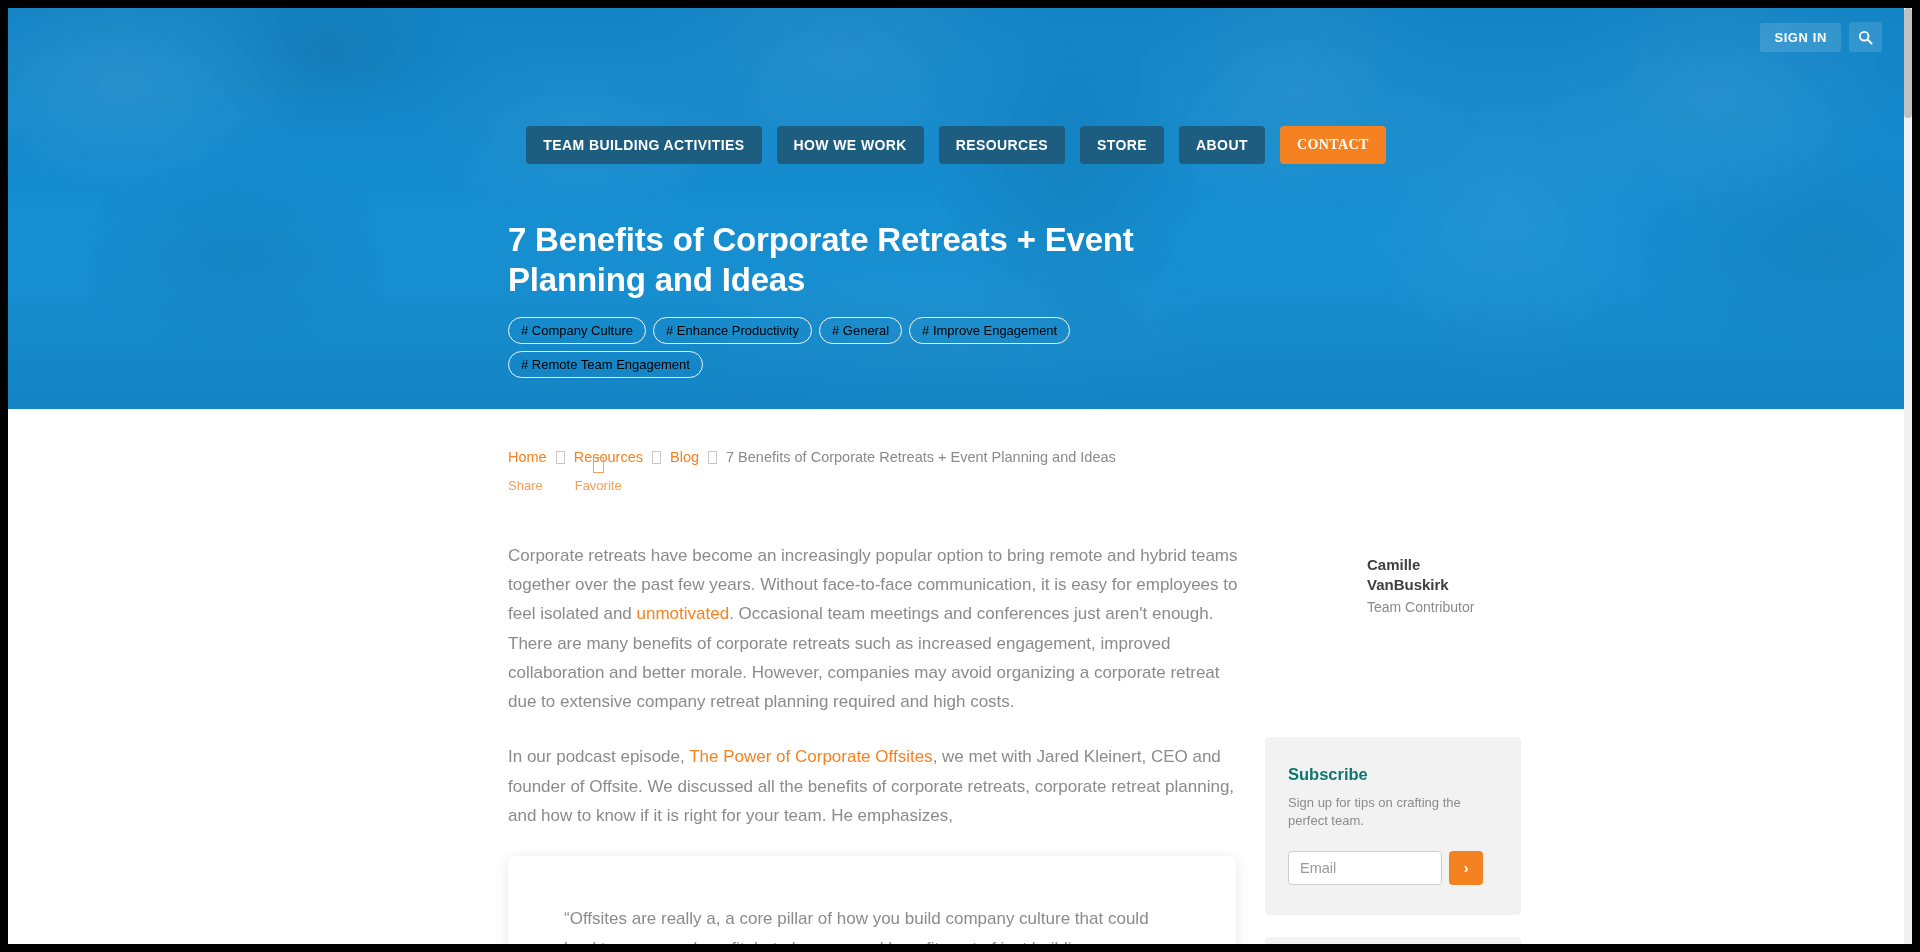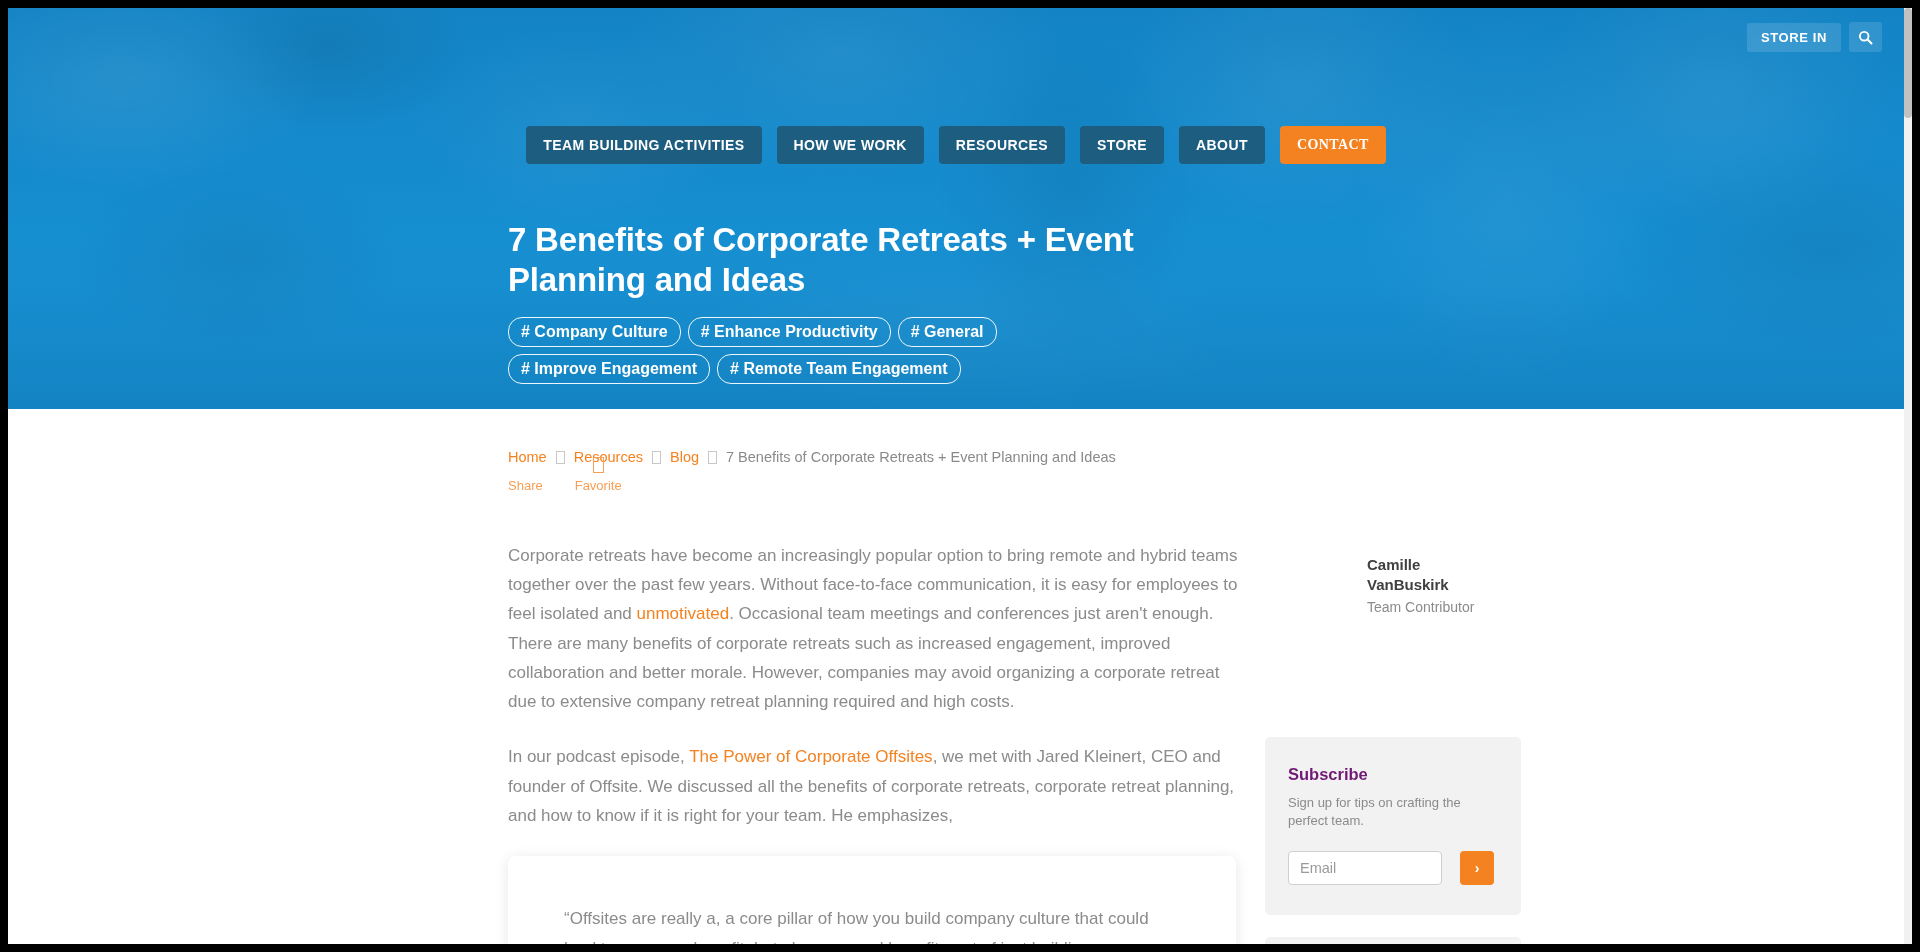--- a/index.html
+++ b/index.html
@@ -146,23 +146,23 @@
   }
   .tag-row {
     margin-top: 16px;
     display: flex;
     flex-wrap: wrap;
     gap: 7px;
     max-width: 600px;
   }
   .tag {
     border: 1px solid rgba(255,255,255,.92);
-    color: #ffffff;
-    font-size: 16px;
-    font-weight: bold;
+    color: #000000;
+    font-size: 13px;
+    font-weight: normal;
     padding: 5px 12px;
     border-radius: 14px;
     cursor: pointer;
     white-space: nowrap;
   }
 
   
   .content {
     position: relative;
     width: 1896px;
@@ -289,30 +289,30 @@
 
   .subscribe-card {
     width: 256px;
     background: #f2f2f2;
     border-radius: 5px;
     padding: 28px 23px 30px 23px;
   }
   .sub-title {
     font-size: 16.5px;
     font-weight: bold;
-    color: #701a75;
+    color: #0f766e;
     margin-bottom: 10px;
   }
   .sub-desc {
     font-size: 13px;
     line-height: 1.42;
     color: #8b8b8b;
     margin-bottom: 20px;
   }
-  .sub-form { display: flex; gap: 18px; align-items: flex-end; }
+  .sub-form { display: flex; gap: 7px; align-items: flex-end; }
   .email-input {
     width: 154px;
     height: 34px;
     border: 1px solid #cfcfcf;
     border-radius: 4px;
     background: #ffffff;
     padding: 0 11px;
     font-size: 14.5px;
     color: #9a9a9a;
     font-family: "Liberation Sans", sans-serif;
@@ -343,21 +343,21 @@
 </head>
 <body>
 
 <div id="viewport">
 
   <div class="hero">
     <div class="hero-photo"></div>
     <div class="hero-overlay"></div>
 
     <div class="topbar">
-      <div class="signin-btn">STORE IN</div>
+      <div class="signin-btn">SIGN IN</div>
       <div class="search-btn">
         <svg width="15" height="15" viewBox="0 0 16 16">
           <circle cx="6.6" cy="6.6" r="4.6" fill="none" stroke="#ffffff" stroke-width="2"></circle>
           <line x1="10.2" y1="10.2" x2="14.4" y2="14.4" stroke="#ffffff" stroke-width="2.2" stroke-linecap="round"></line>
         </svg>
       </div>
     </div>
 
     <div class="nav">
       <div class="nav-item">TEAM BUILDING ACTIVITIES</div>

